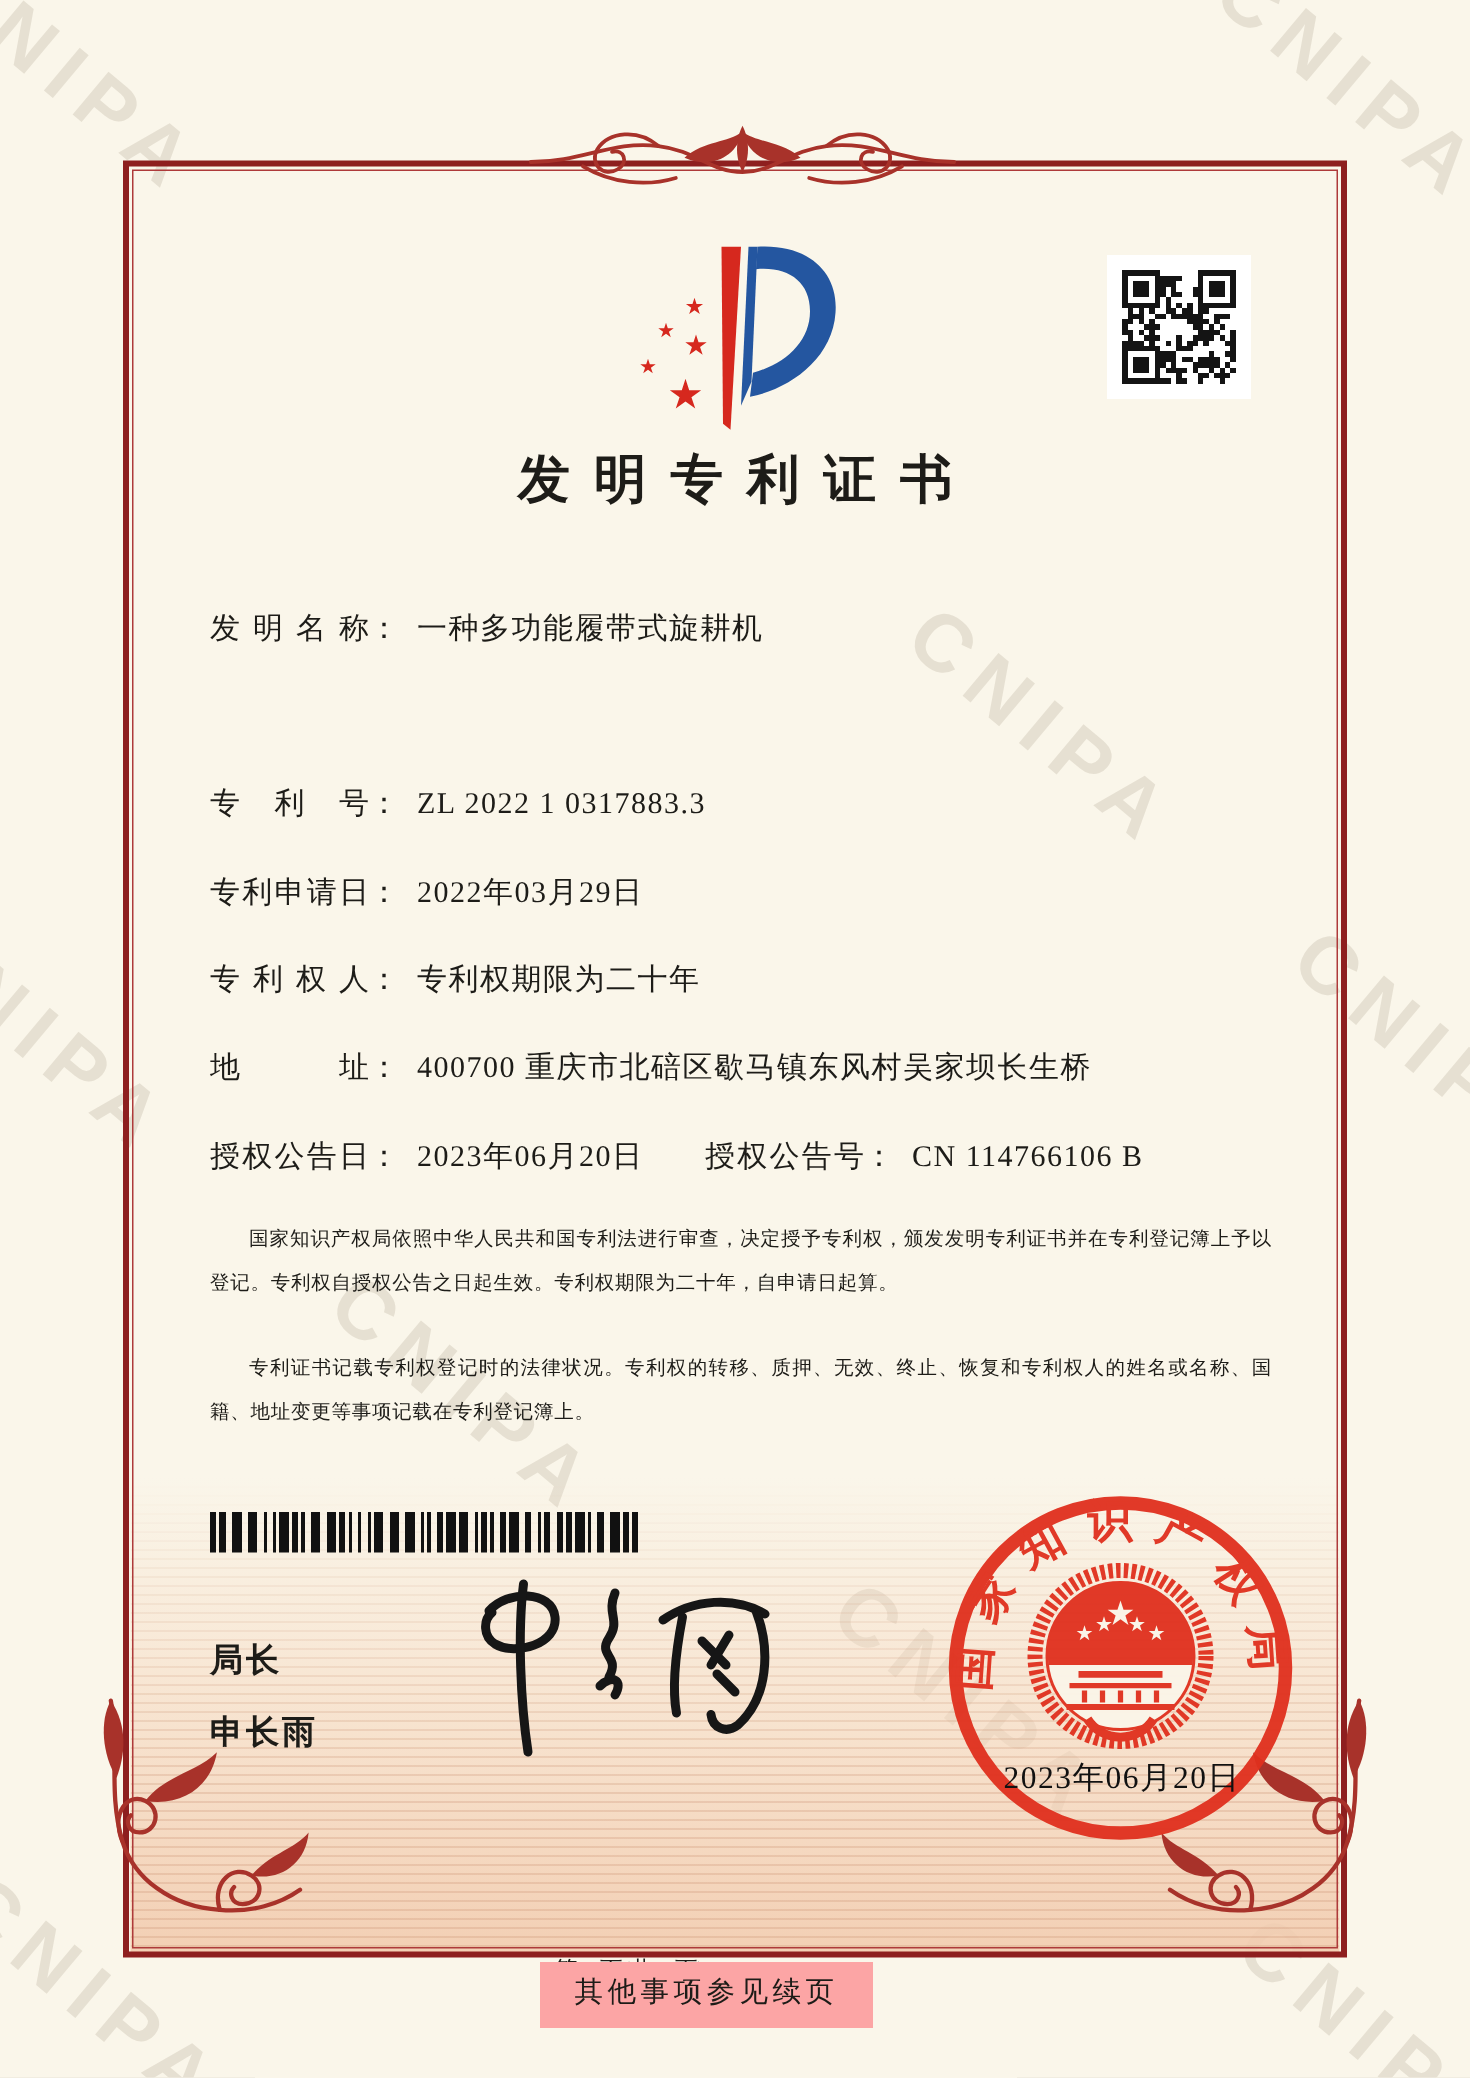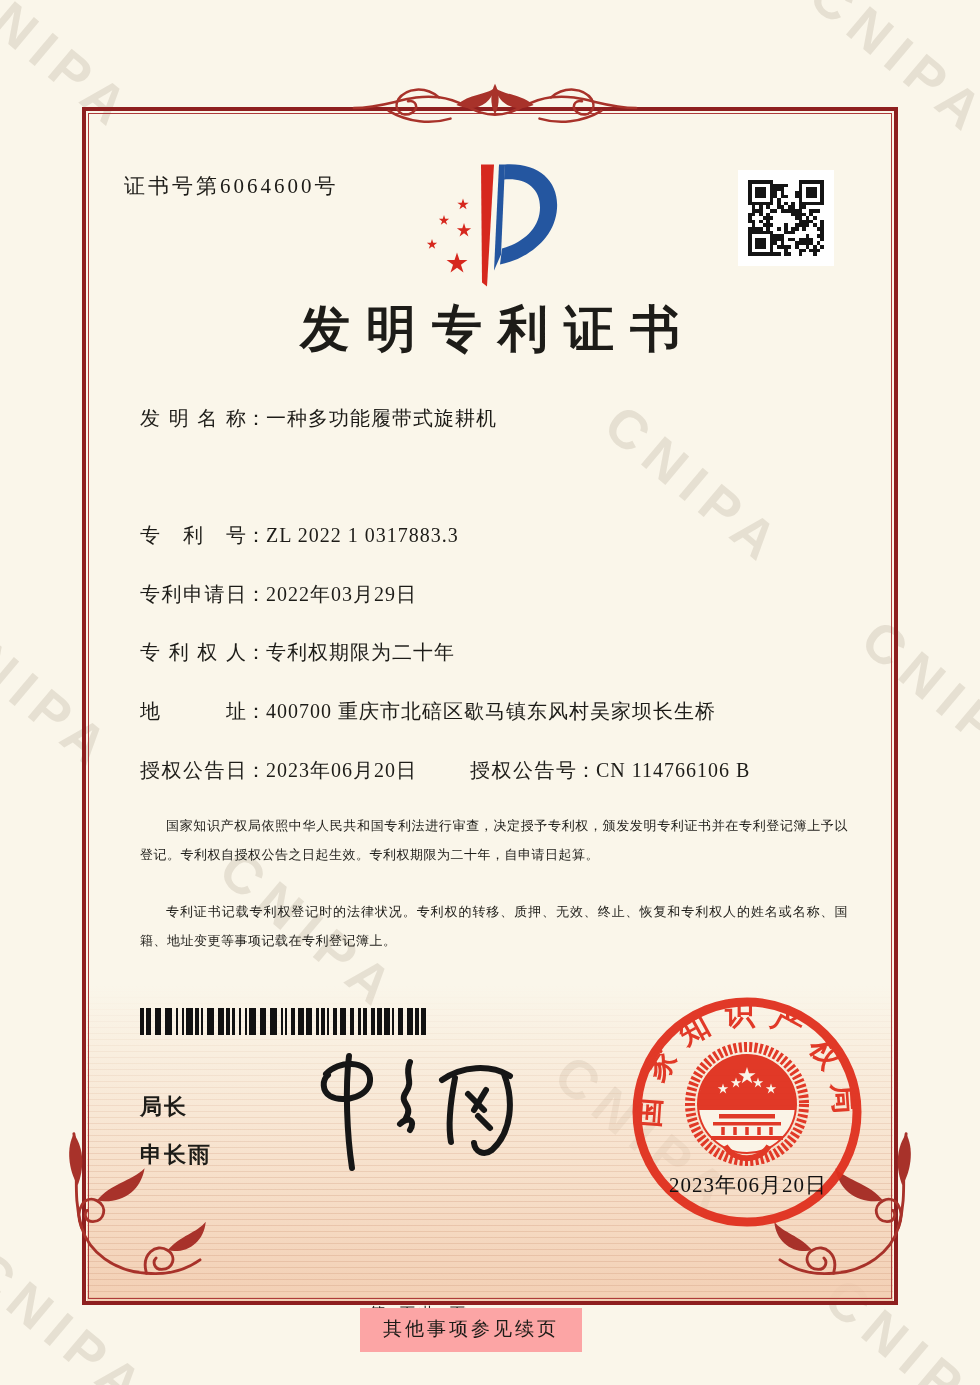--- a/index.html
+++ b/index.html
@@ -18,26 +18,26 @@
   .tintlines{position:absolute;left:87px;top:985px;width:806px;height:318px;z-index:2;
         background:repeating-linear-gradient(to bottom,rgba(203,146,115,0.28) 0 1px,transparent 1px 6px);
         -webkit-mask-image:linear-gradient(to bottom,transparent 0%,#000 65%);
         mask-image:linear-gradient(to bottom,transparent 0%,#000 65%);}
   .ornament{position:absolute;z-index:3;}
   
   .certno{position:absolute;left:124px;top:172px;z-index:4;font-size:21px;letter-spacing:3px;}
   .logo{position:absolute;left:420px;top:158px;z-index:4;}
   .qr{position:absolute;left:738px;top:170px;width:96px;height:96px;background:#fff;z-index:4;}
   .title{position:absolute;left:0;top:296px;width:980px;text-align:center;z-index:4;
-         font-size:50px;font-weight:700;letter-spacing:16px;text-indent:16px;}
+         font-size:35px;font-weight:700;letter-spacing:16px;text-indent:16px;}
   
   .frow{position:absolute;left:140px;width:724px;z-index:4;font-size:20px;white-space:nowrap;}
   .flabel{display:inline-block;width:106px;text-align:justify;text-align-last:justify;}
   .fcolon{display:inline-block;}
-  .fvalue{letter-spacing:1px;}
+  .fvalue{margin-left:12px;letter-spacing:1px;}
   .fld2{position:absolute;left:330px;top:0;white-space:nowrap;}
   
   .para{position:absolute;left:140px;width:708px;z-index:4;font-size:13px;line-height:29px;
         text-indent:2em;text-align:justify;letter-spacing:0.5px;}
   
   .barcode{position:absolute;left:140px;top:1008px;z-index:4;}
   .director{position:absolute;left:140px;z-index:4;font-family:"Liberation Sans","DejaVu Sans",sans-serif;
             font-size:22px;font-weight:700;letter-spacing:2px;}
   .sig{position:absolute;left:292px;top:1040px;z-index:5;}
   .seal{position:absolute;left:627px;top:992px;z-index:4;opacity:0.95;}
@@ -106,21 +106,20 @@
       <path d="M18,104 C10,84 22,70 34,76 C46,82 42,98 30,98 C22,98 20,90 24,86"></path>
       <path d="M86,152 C80,132 96,120 108,128 C118,134 114,148 102,148 C94,148 92,140 96,136"></path>
     </g>
     <g fill="#a8322a">
       <path d="M34,76 C48,58 70,56 84,42 C80,66 60,80 34,76 Z"></path>
       <path d="M108,128 C122,112 138,110 148,98 C146,120 128,132 108,128 Z"></path>
       <path d="M10,6 C22,24 20,44 14,60 C4,44 2,20 10,6 Z"></path>
     </g>
   </svg>
 
-  <div class="certno">证书号第6064600号</div>
 
   <svg class="logo" width="150" height="135" viewBox="0 0 150 130">
     <g fill="#d6281e">
       <use href="#star5" transform="translate(43,44) scale(6)"></use>
       <use href="#star5" transform="translate(24,60) scale(5.4)"></use>
       <use href="#star5" transform="translate(44,70) scale(7.5)"></use>
       <use href="#star5" transform="translate(12,84) scale(5.4)"></use>
       <use href="#star5" transform="translate(37,103) scale(11)"></use>
     </g>
     <polygon points="61,4 74,4 67,126 62,122" fill="#d6281e"></polygon>

